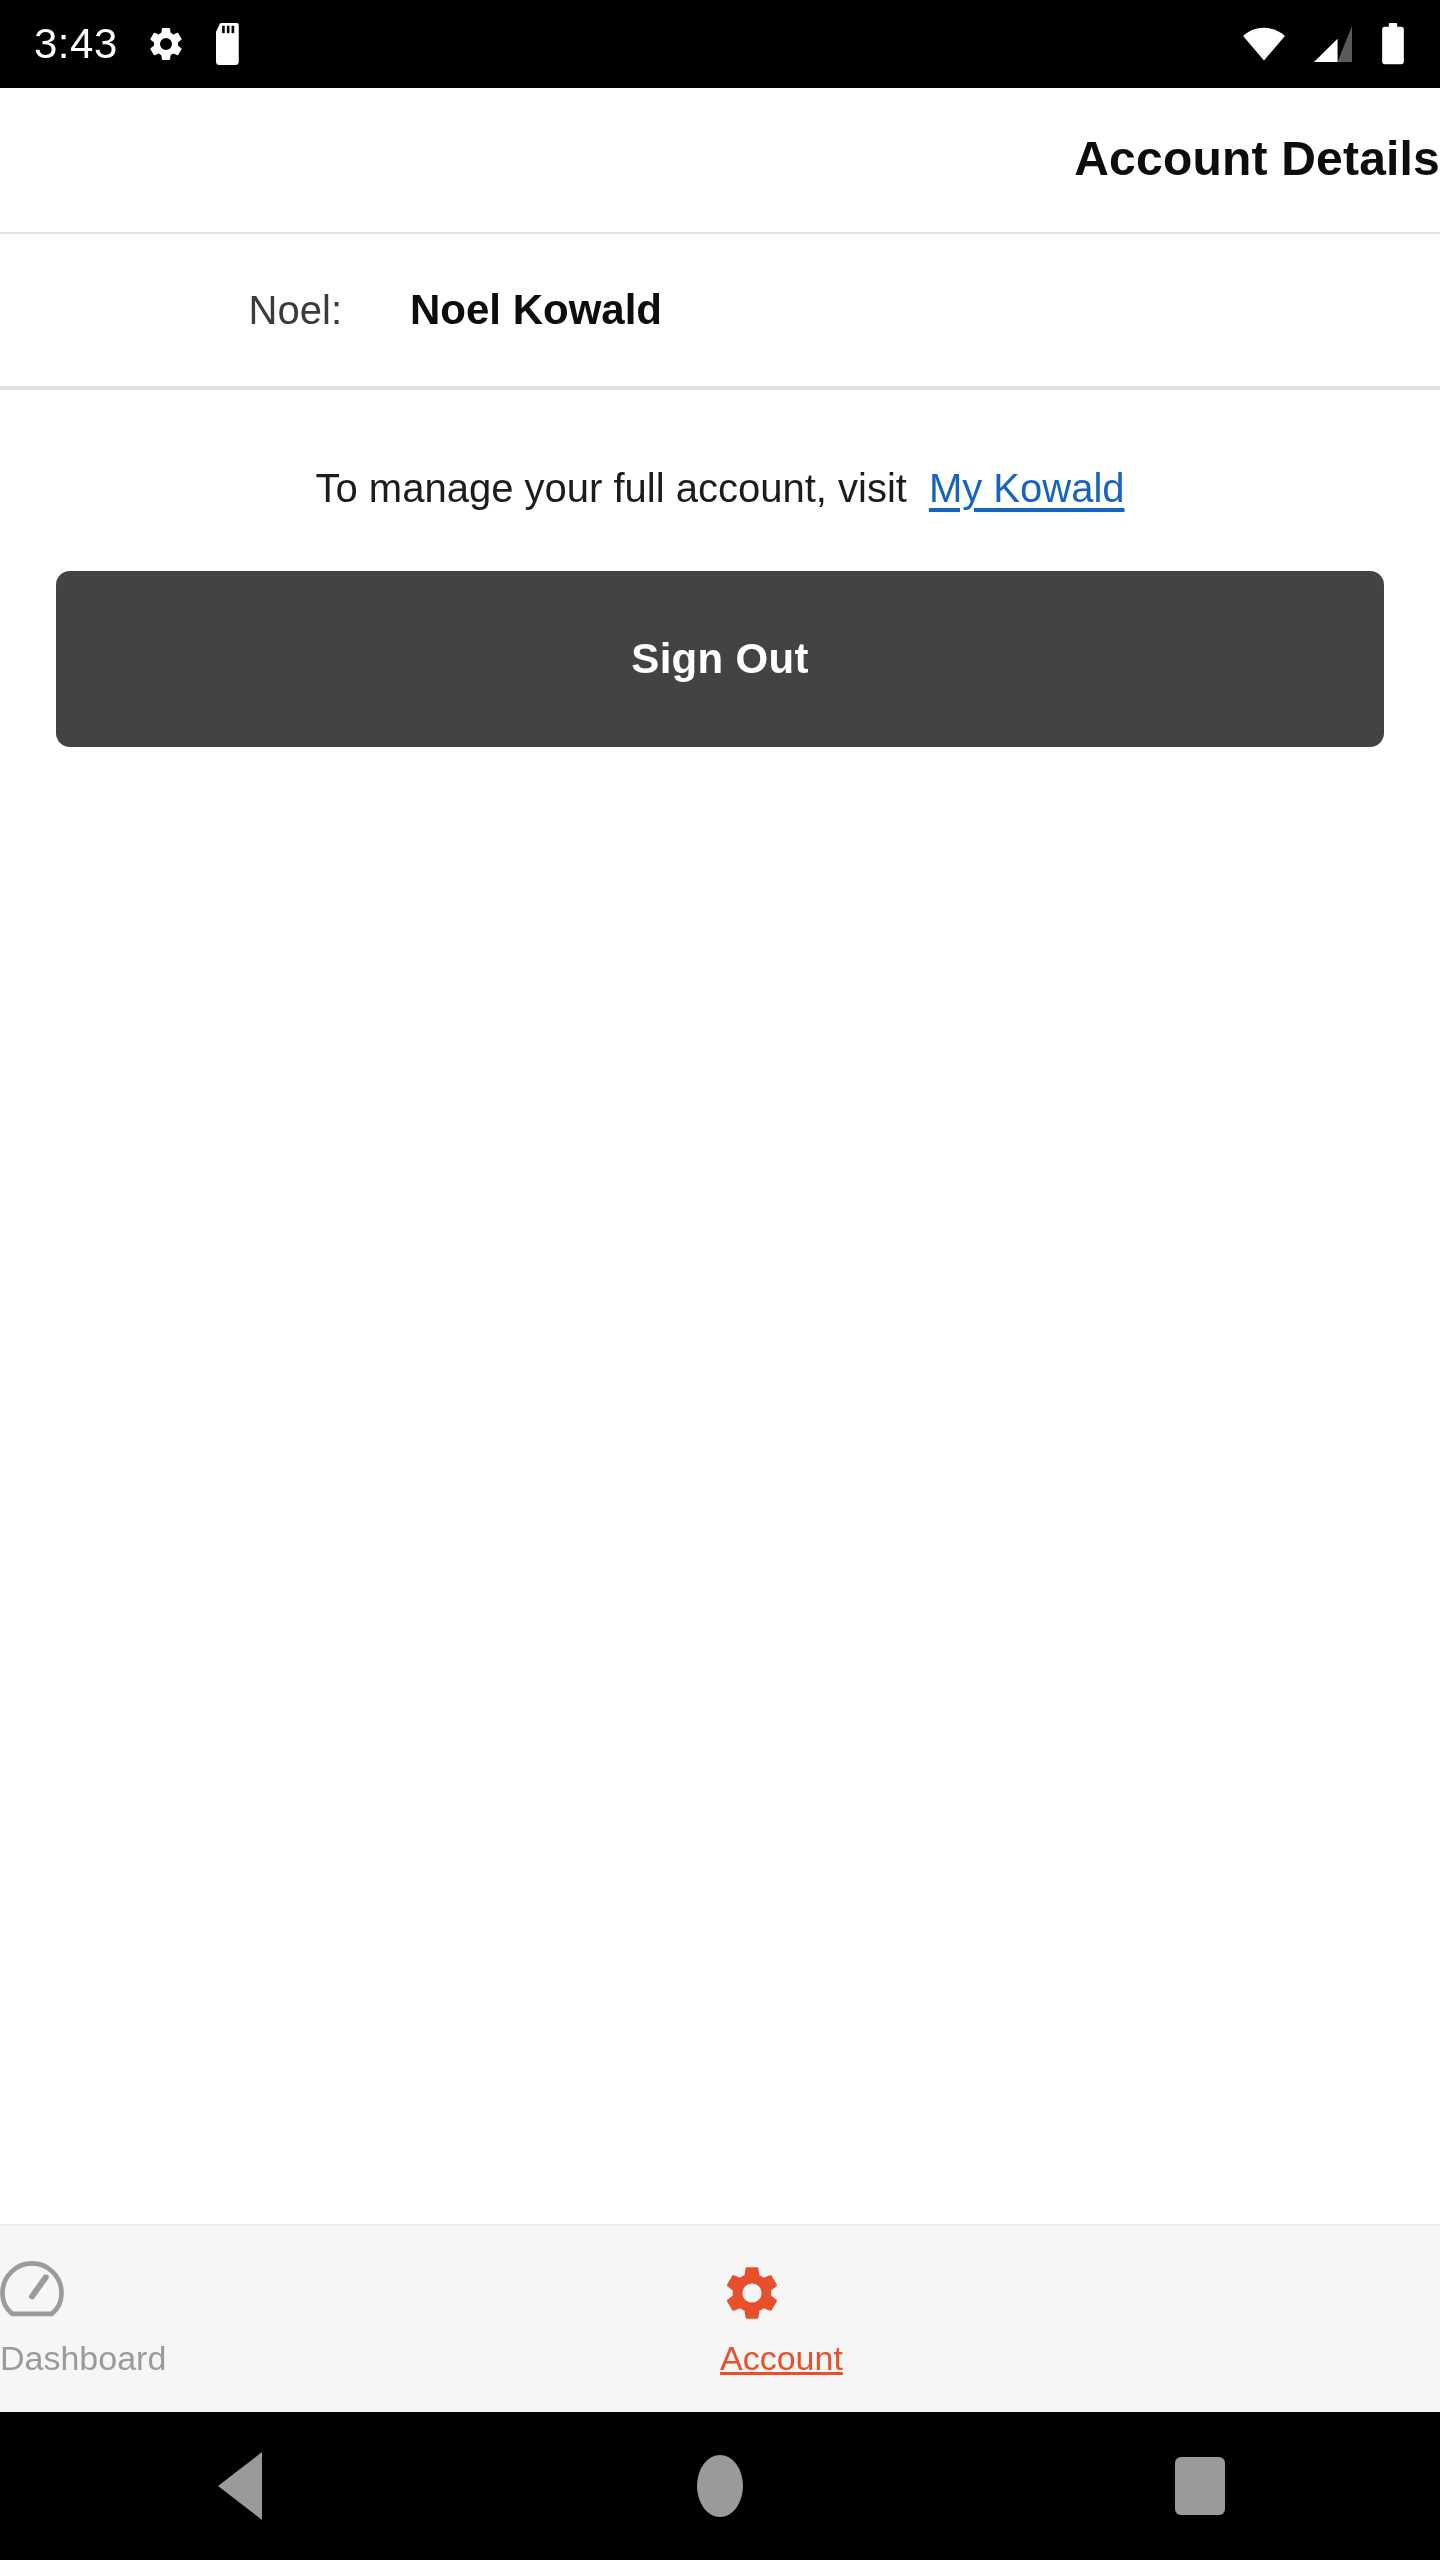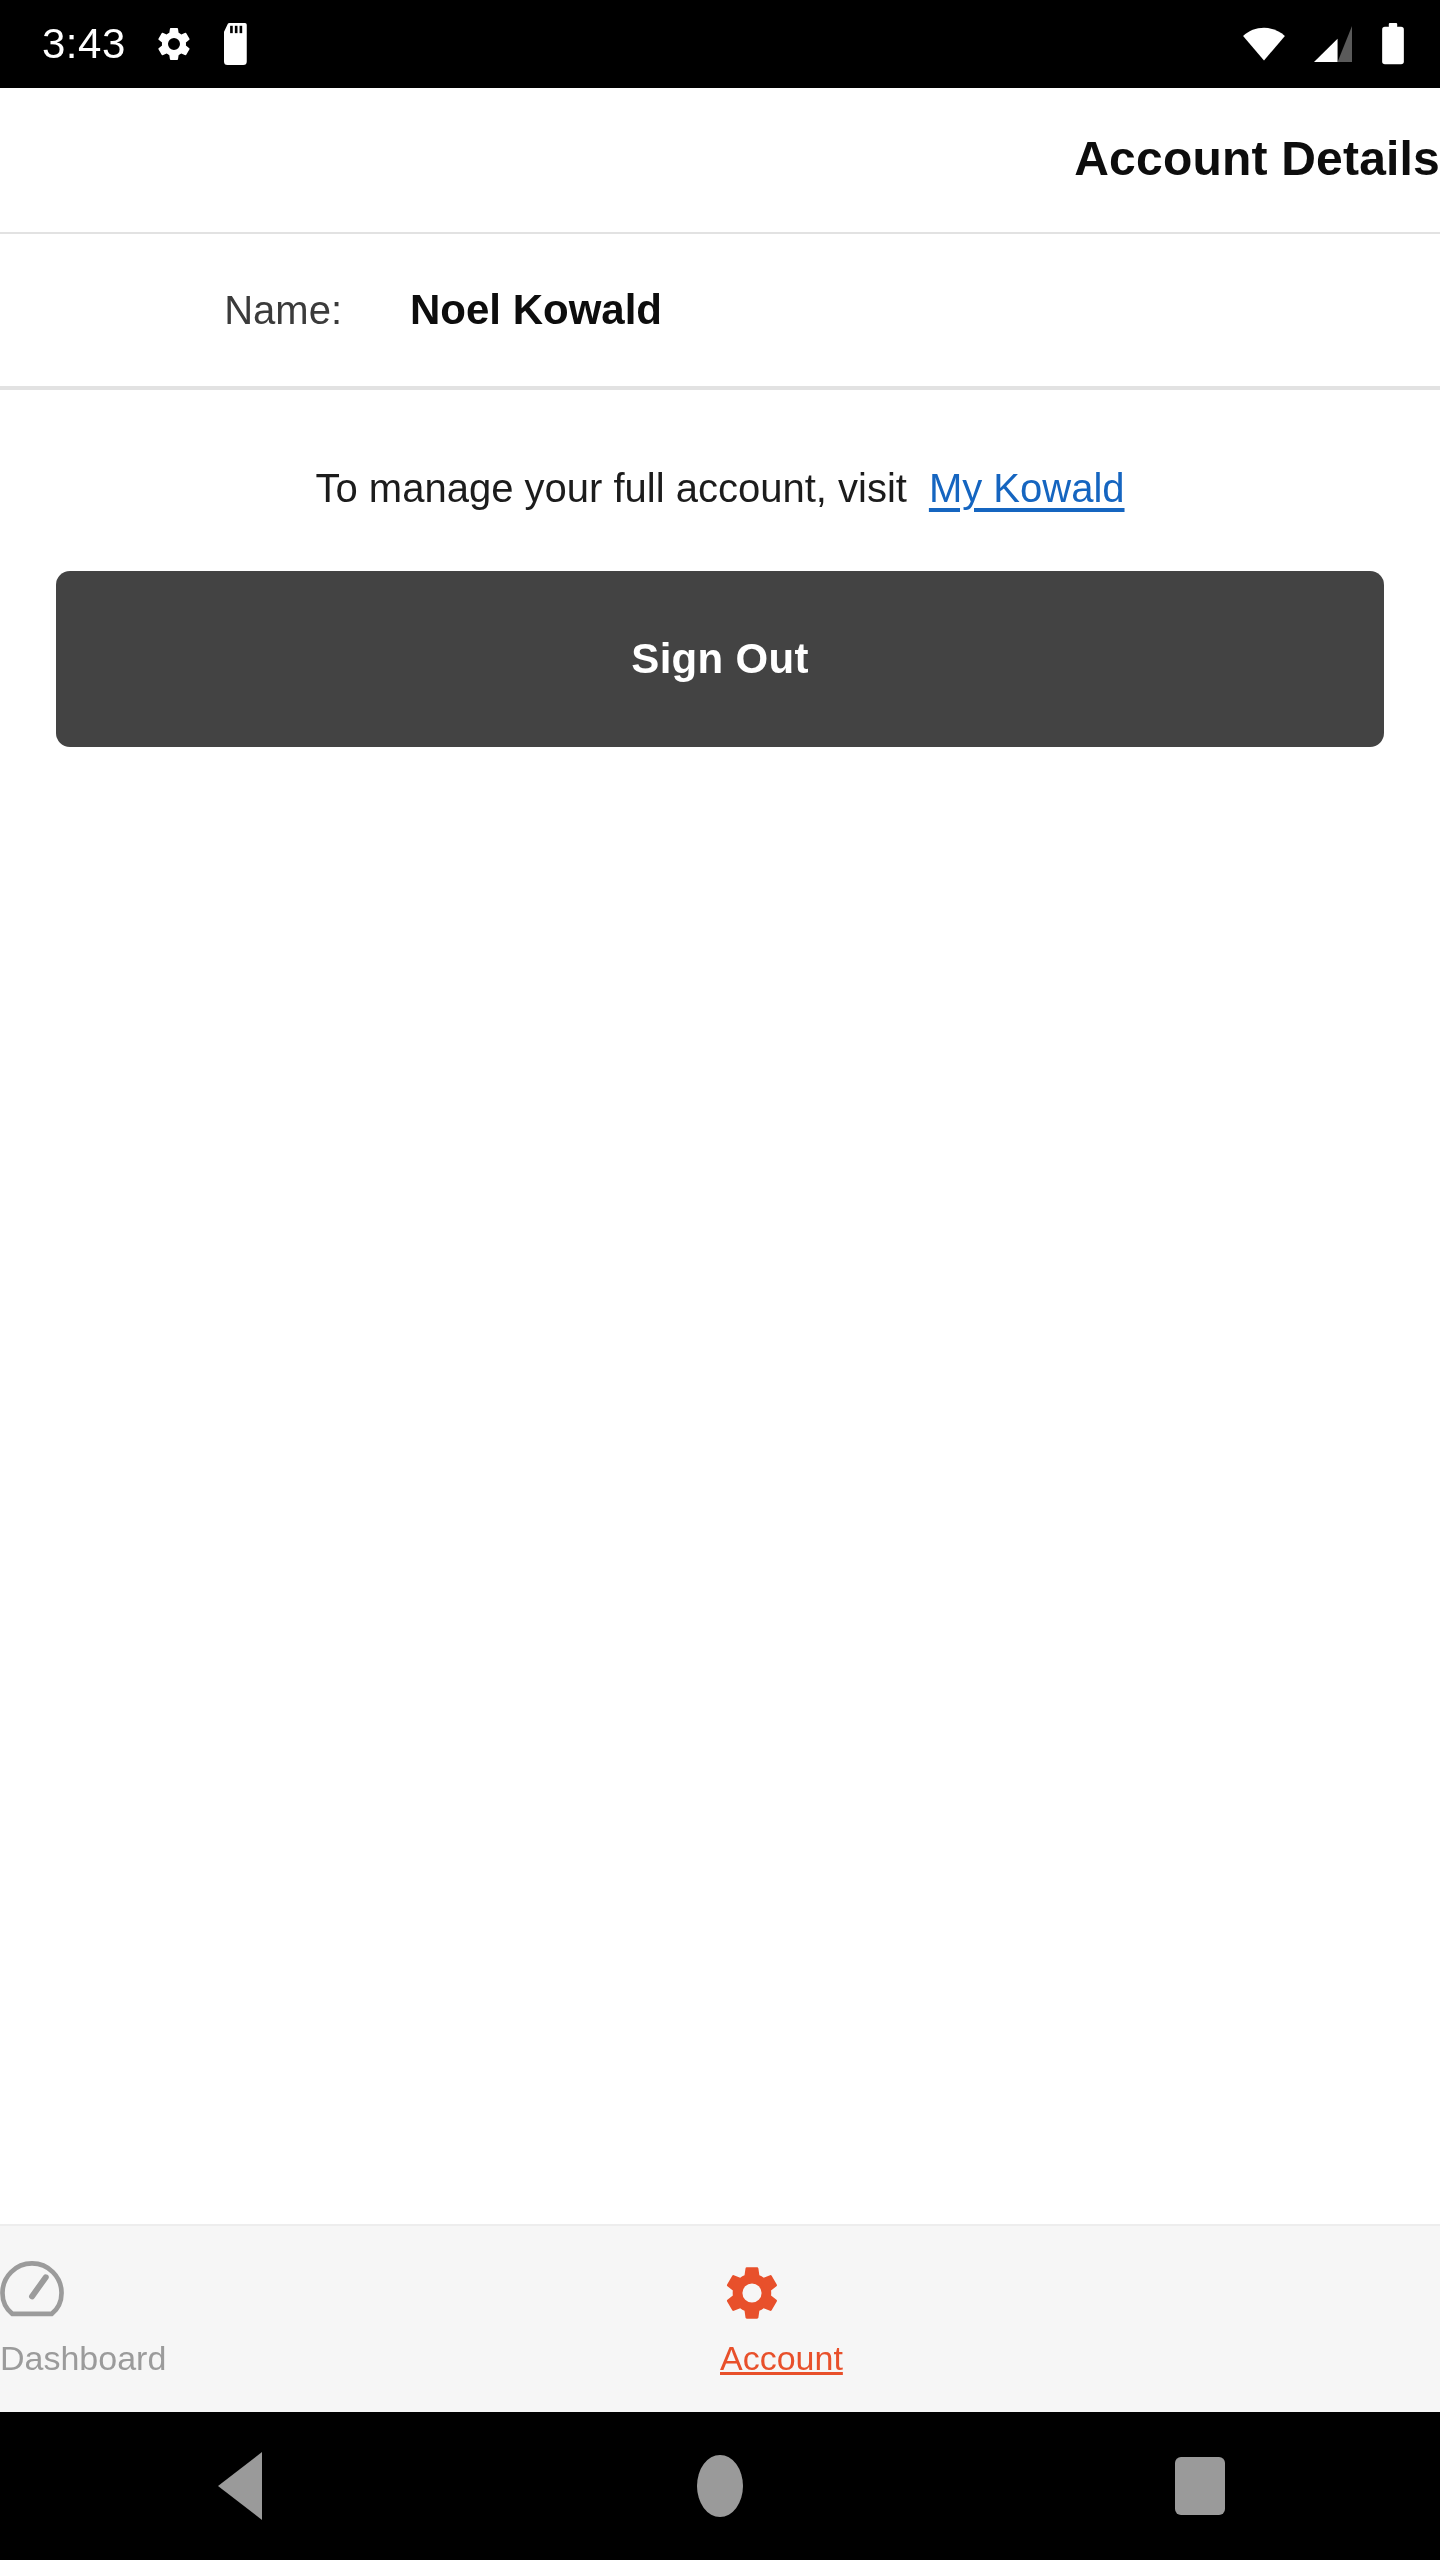--- a/index.html
+++ b/index.html
@@ -11,21 +11,21 @@
   }
   .phone { width:1440px; height:2560px; display:flex; flex-direction:column; background:#ffffff; }
 
   
   .status-bar {
     height:88px; background:#000000; flex:0 0 88px;
     display:flex; align-items:center; padding:0 34px;
     color:#ffffff;
   }
   .sb-left { display:flex; align-items:center; gap:28px; }
-  .sb-clock { font-size:42px; font-weight:400; letter-spacing:0.5px; line-height:1;margin-left:8px; }
+  .sb-clock { font-size:42px; font-weight:400; letter-spacing:0.5px; line-height:1; }
   .sb-right { margin-left:auto; display:flex; align-items:center; gap:26px; }
   .icon-svg { display:block; }
 
   
   .app-body { flex:1 1 auto; background:#ffffff; display:flex; flex-direction:column; min-height:0; }
 
   .page-title-wrap {
     padding:43px 0 46px 0; text-align:right;
   }
   .page-title { font-size:48px; font-weight:700; color:#0d0d0d; letter-spacing:0.2px; }
@@ -157,21 +157,21 @@
 
   <div class="app-body">
 
     <div class="page-title-wrap">
       <div class="page-title">Account Details</div>
     </div>
 
     <div class="divider"></div>
 
     <div class="name-row">
-      <div class="name-label">Name:</div>
+      <div class="name-label">Noel:</div>
       <div class="name-value">Noel Kowald</div>
     </div>
 
     <div class="divider"></div>
 
 
     <div class="divider"></div>
 
     <div class="manage-row">
       <span>To manage your full account, visit</span><a class="manage-link" href="#">My Kowald</a>

